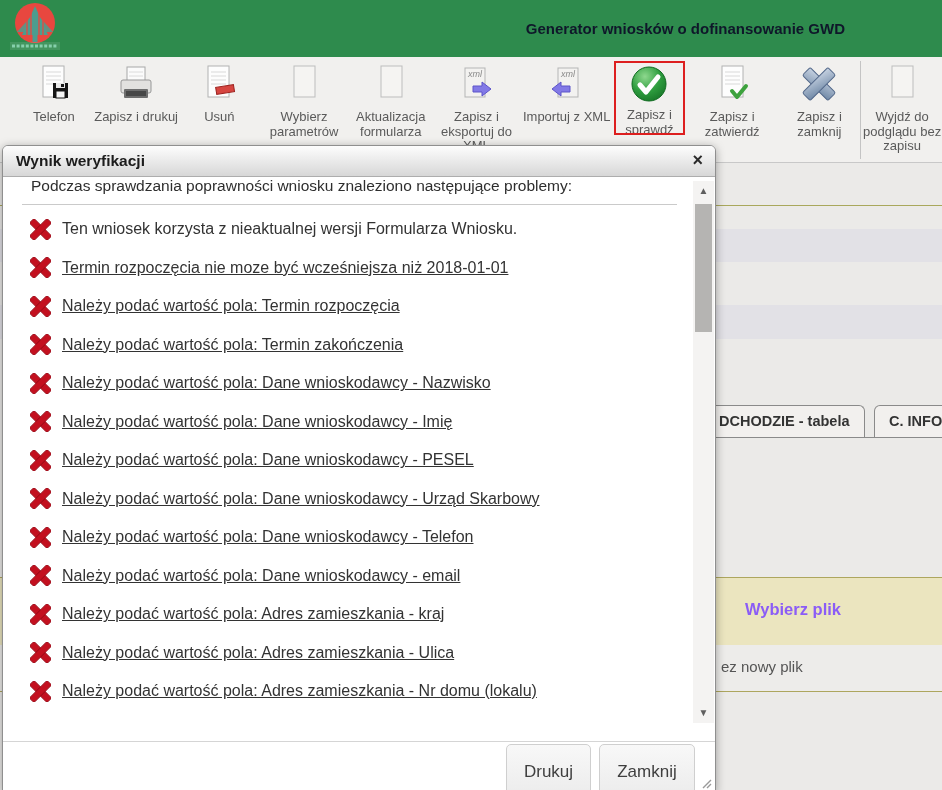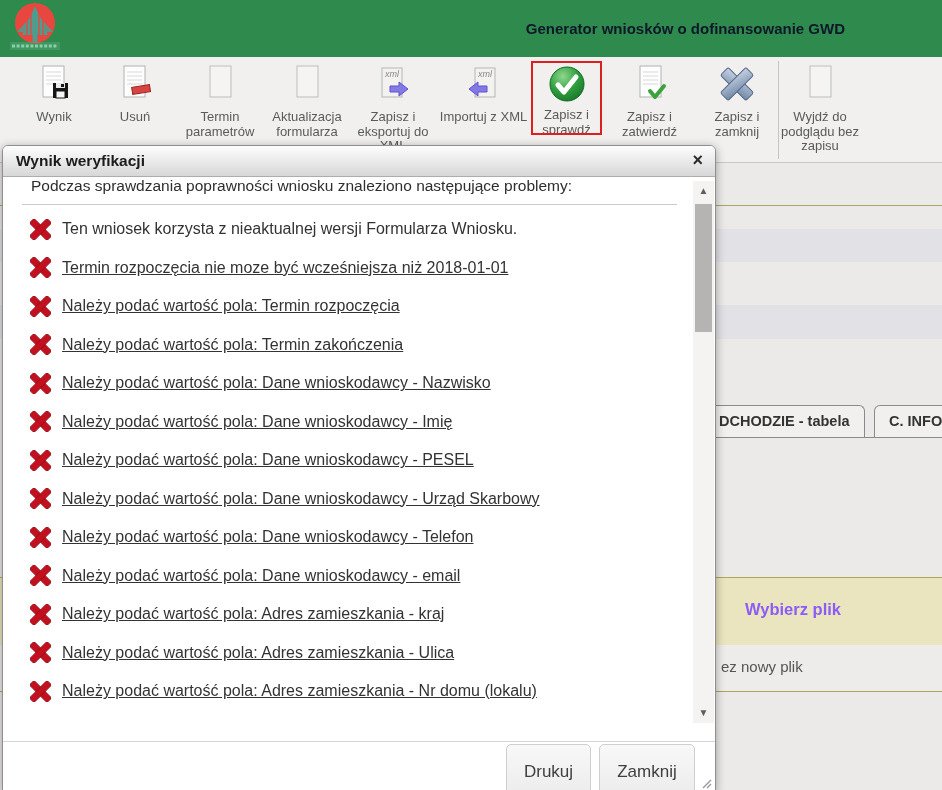--- a/index.html
+++ b/index.html
@@ -119,42 +119,54 @@
       <span class="ticon">
         <svg width="46" height="44" viewBox="0 0 46 44">
           <rect x="12" y="2" width="21" height="31" fill="#fdfdfd" stroke="#b2b2b2"></rect>
           <path d="M15 8h15M15 12h15M15 16h15M15 20h15" stroke="#d9d9d9"></path>
           <rect x="22" y="19" width="15" height="15" fill="#161616"></rect>
           <rect x="25" y="19" width="9" height="5" fill="#e9e9e9"></rect>
             <rect x="30" y="20" width="3" height="3" fill="#161616"></rect>
           <rect x="25" y="27" width="9" height="7" fill="#f6f6f6" stroke="#161616"></rect>
         </svg>
       </span>
-      <span class="tlabel">Wynik</span>
-    </div>
-
+      <span class="tlabel">Telefon</span>
+    </div>
+
+    <div class="tbtn w85">
+      <span class="ticon">
+        <svg width="46" height="44" viewBox="0 0 46 44">
+          <rect x="14" y="3" width="18" height="15" fill="#fbfbfb" stroke="#a8a8a8"></rect>
+          <path d="M16 8h14M16 12h14" stroke="#dcdcdc"></path>
+          <rect x="8" y="16" width="30" height="13" rx="2" fill="#e2e1df" stroke="#979797"></rect>
+          <rect x="11" y="25" width="24" height="9" rx="1" fill="#6e6e6e"></rect>
+          <rect x="13" y="27" width="20" height="5" fill="#474747"></rect>
+        </svg>
+      </span>
+      <span class="tlabel">Zapisz i drukuj</span>
+    </div>
 
     <div class="tbtn w82">
       <span class="ticon">
         <svg width="46" height="44" viewBox="0 0 46 44">
           <rect x="12" y="2" width="21" height="31" fill="#fdfdfd" stroke="#b2b2b2"></rect>
           <path d="M15 8h15M15 12h15M15 16h15M15 20h15" stroke="#d9d9d9"></path>
           <rect x="20" y="22" width="18" height="7" fill="#d64540" stroke="#9c201d" transform="rotate(-9 29 25)"></rect>
         </svg>
       </span>
       <span class="tlabel">Usuń</span>
     </div>
 
     <div class="tbtn w88">
       <span class="ticon">
         <svg width="46" height="44" viewBox="0 0 46 44">
           <rect x="13" y="2" width="21" height="31" fill="#f5f4f2" stroke="#bdbdbd"></rect>
         </svg>
       </span>
-      <span class="tlabel">Termin parametrów</span>
+      <span class="tlabel">Wybierz parametrów</span>
     </div>
 
     <div class="tbtn w86">
       <span class="ticon">
         <svg width="46" height="44" viewBox="0 0 46 44">
           <rect x="13" y="2" width="21" height="31" fill="#f5f4f2" stroke="#bdbdbd"></rect>
         </svg>
       </span>
       <span class="tlabel">Aktualizacja formularza</span>
     </div>

